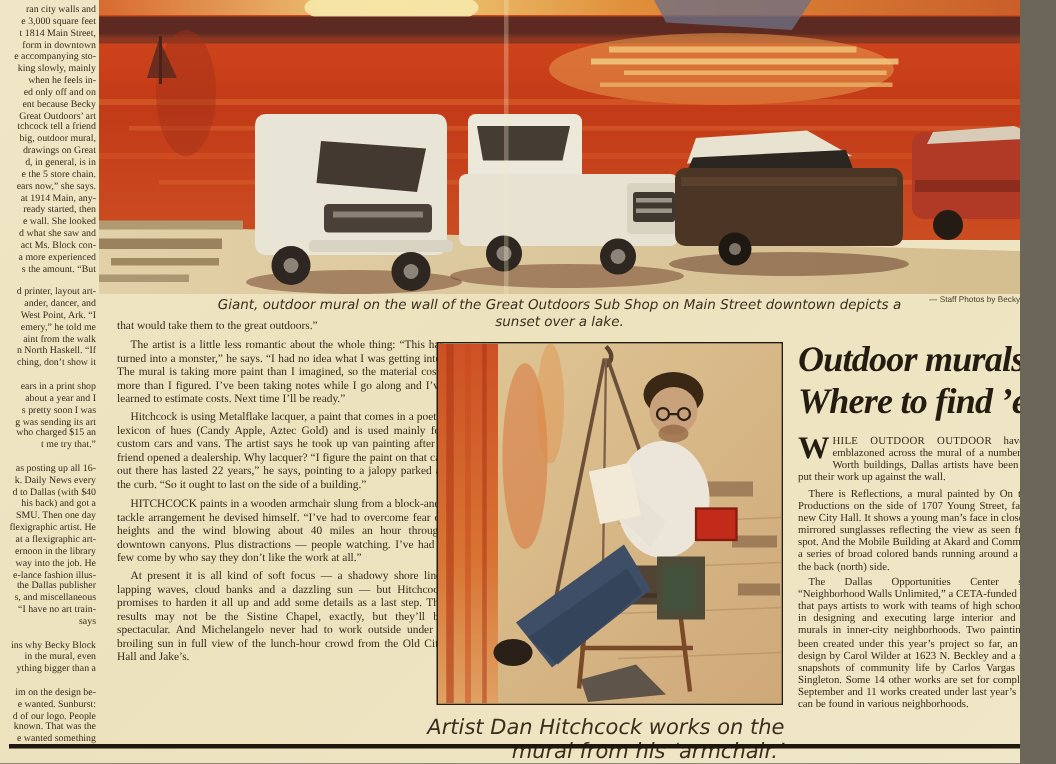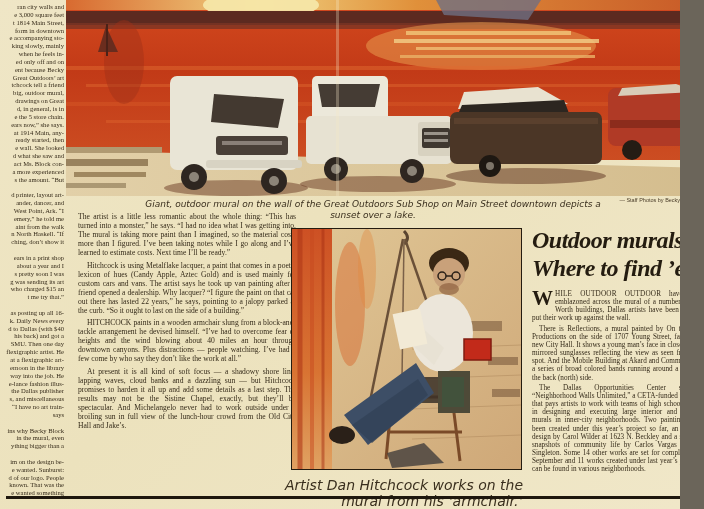--- a/index.html
+++ b/index.html
@@ -229,20 +229,21 @@
       <div class="lcline">ything bigger than a</div>
       <div class="lcline"></div>
       <div class="lcline">im on the design be-</div>
       <div class="lcline">e wanted. Sunburst:</div>
       <div class="lcline">d of our logo. People</div>
       <div class="lcline">known. That was the</div>
       <div class="lcline">e wanted something</div>
     </div>
 
   <div class="mid-col">
+      <p>that would take them to the great outdoors.”</p>
       <p>The artist is a little less romantic about the whole thing: “This has turned into a monster,” he says. “I had no idea what I was getting into. The mural is taking more paint than I imagined, so the material costs more than I figured. I’ve been taking notes while I go along and I’ve learned to estimate costs. Next time I’ll be ready.”</p>
       <p>Hitchcock is using Metalflake lacquer, a paint that comes in a poet’s lexicon of hues (Candy Apple, Aztec Gold) and is used mainly for custom cars and vans. The artist says he took up van painting after a friend opened a dealership. Why lacquer? “I figure the paint on that car out there has lasted 22 years,” he says, pointing to a jalopy parked at the curb. “So it ought to last on the side of a building.”</p>
       <p>HITCHCOCK paints in a wooden armchair slung from a block-and-tackle arrangement he devised himself. “I’ve had to overcome fear of heights and the wind blowing about 40 miles an hour through downtown canyons. Plus distractions — people watching. I’ve had a few come by who say they don’t like the work at all.”</p>
       <p>At present it is all kind of soft focus — a shadowy shore line, lapping waves, cloud banks and a dazzling sun — but Hitchcock promises to harden it all up and add some details as a last step. The results may not be the Sistine Chapel, exactly, but they’ll be spectacular. And Michelangelo never had to work outside under a broiling sun in full view of the lunch-hour crowd from the Old City Hall and Jake’s.</p>
     </div>
 
   <div class="artist-photo">
     <svg width="229" height="240" viewBox="0 0 229 240" xmlns="http://www.w3.org/2000/svg">
       <defs>
         <linearGradient id="wallGrad" x1="0" y1="0" x2="1" y2="1">

